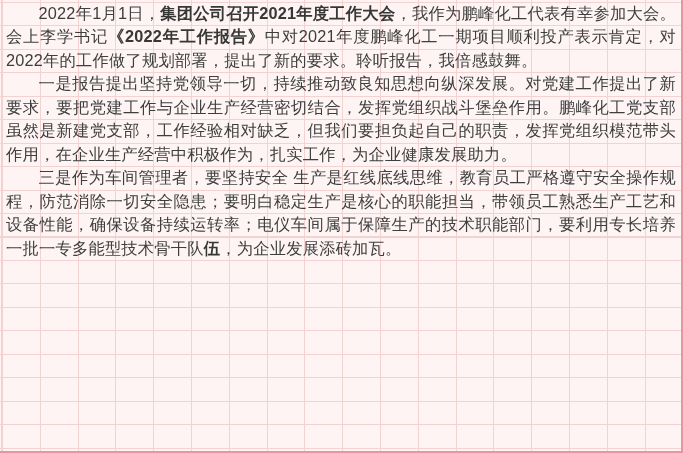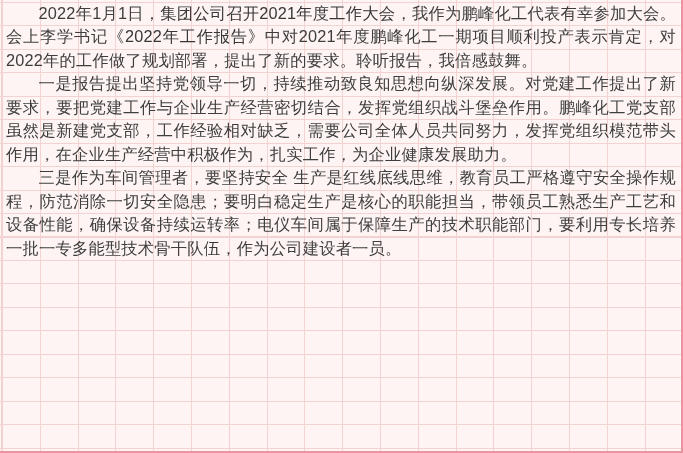--- a/index.html
+++ b/index.html
@@ -39,26 +39,26 @@
     text-align: justify;
     text-justify: inter-ideograph;
     letter-spacing: 0.2px;
   }
   .para {
     margin: 0;
     padding: 0;
     text-indent: 2em;
   }
   .para b {
-    font-weight: normal;
+    font-weight: bold;
     color: #373737;
   }
 </style>
 </head>
 <body>
 
 <div class="page">
   <div class="doc-body">
       <p class="para"><span>2022年1月1日，</span><b>集团公司召开2021年度工作大会</b><span>，我作为鹏峰化工代表有幸参加大会。会上李学书记</span><b>《2022年工作报告》</b><span>中对2021年度鹏峰化工一期项目顺利投产表示肯定，对2022年的工作做了规划部署，提出了新的要求。聆听报告，我倍感鼓舞。</span></p>
-      <p class="para"><span>一是报告提出坚持党领导一切，持续推动致良知思想向纵深发展。对党建工作提出了新要求，要把党建工作与企业生产经营密切结合，发挥党组织战斗堡垒作用。鹏峰化工党支部虽然是新建党支部，工作经验相对缺乏，需要公司全体人员共同努力，发挥党组织模范带头作用，在企业生产经营中积极作为，扎实工作，为企业健康发展助力。</span></p>
-      <p class="para"><span>三是作为车间管理者，要坚持安全 生产是红线底线思维，教育员工严格遵守安全操作规程，防范消除一切安全隐患；要明白稳定生产是核心的职能担当，带领员工熟悉生产工艺和设备性能，确保设备持续运转率；电仪车间属于保障生产的技术职能部门，要利用专长培养一批一专多能型技术骨干队</span><b>伍</b><span>，作为公司建设者一员。</span></p>
+      <p class="para"><span>一是报告提出坚持党领导一切，持续推动致良知思想向纵深发展。对党建工作提出了新要求，要把党建工作与企业生产经营密切结合，发挥党组织战斗堡垒作用。鹏峰化工党支部虽然是新建党支部，工作经验相对缺乏，但我们要担负起自己的职责，发挥党组织模范带头作用，在企业生产经营中积极作为，扎实工作，为企业健康发展助力。</span></p>
+      <p class="para"><span>三是作为车间管理者，要坚持安全 生产是红线底线思维，教育员工严格遵守安全操作规程，防范消除一切安全隐患；要明白稳定生产是核心的职能担当，带领员工熟悉生产工艺和设备性能，确保设备持续运转率；电仪车间属于保障生产的技术职能部门，要利用专长培养一批一专多能型技术骨干队</span><b>伍</b><span>，为企业发展添砖加瓦。</span></p>
     </div>
 </div>
 
 </body></html>

